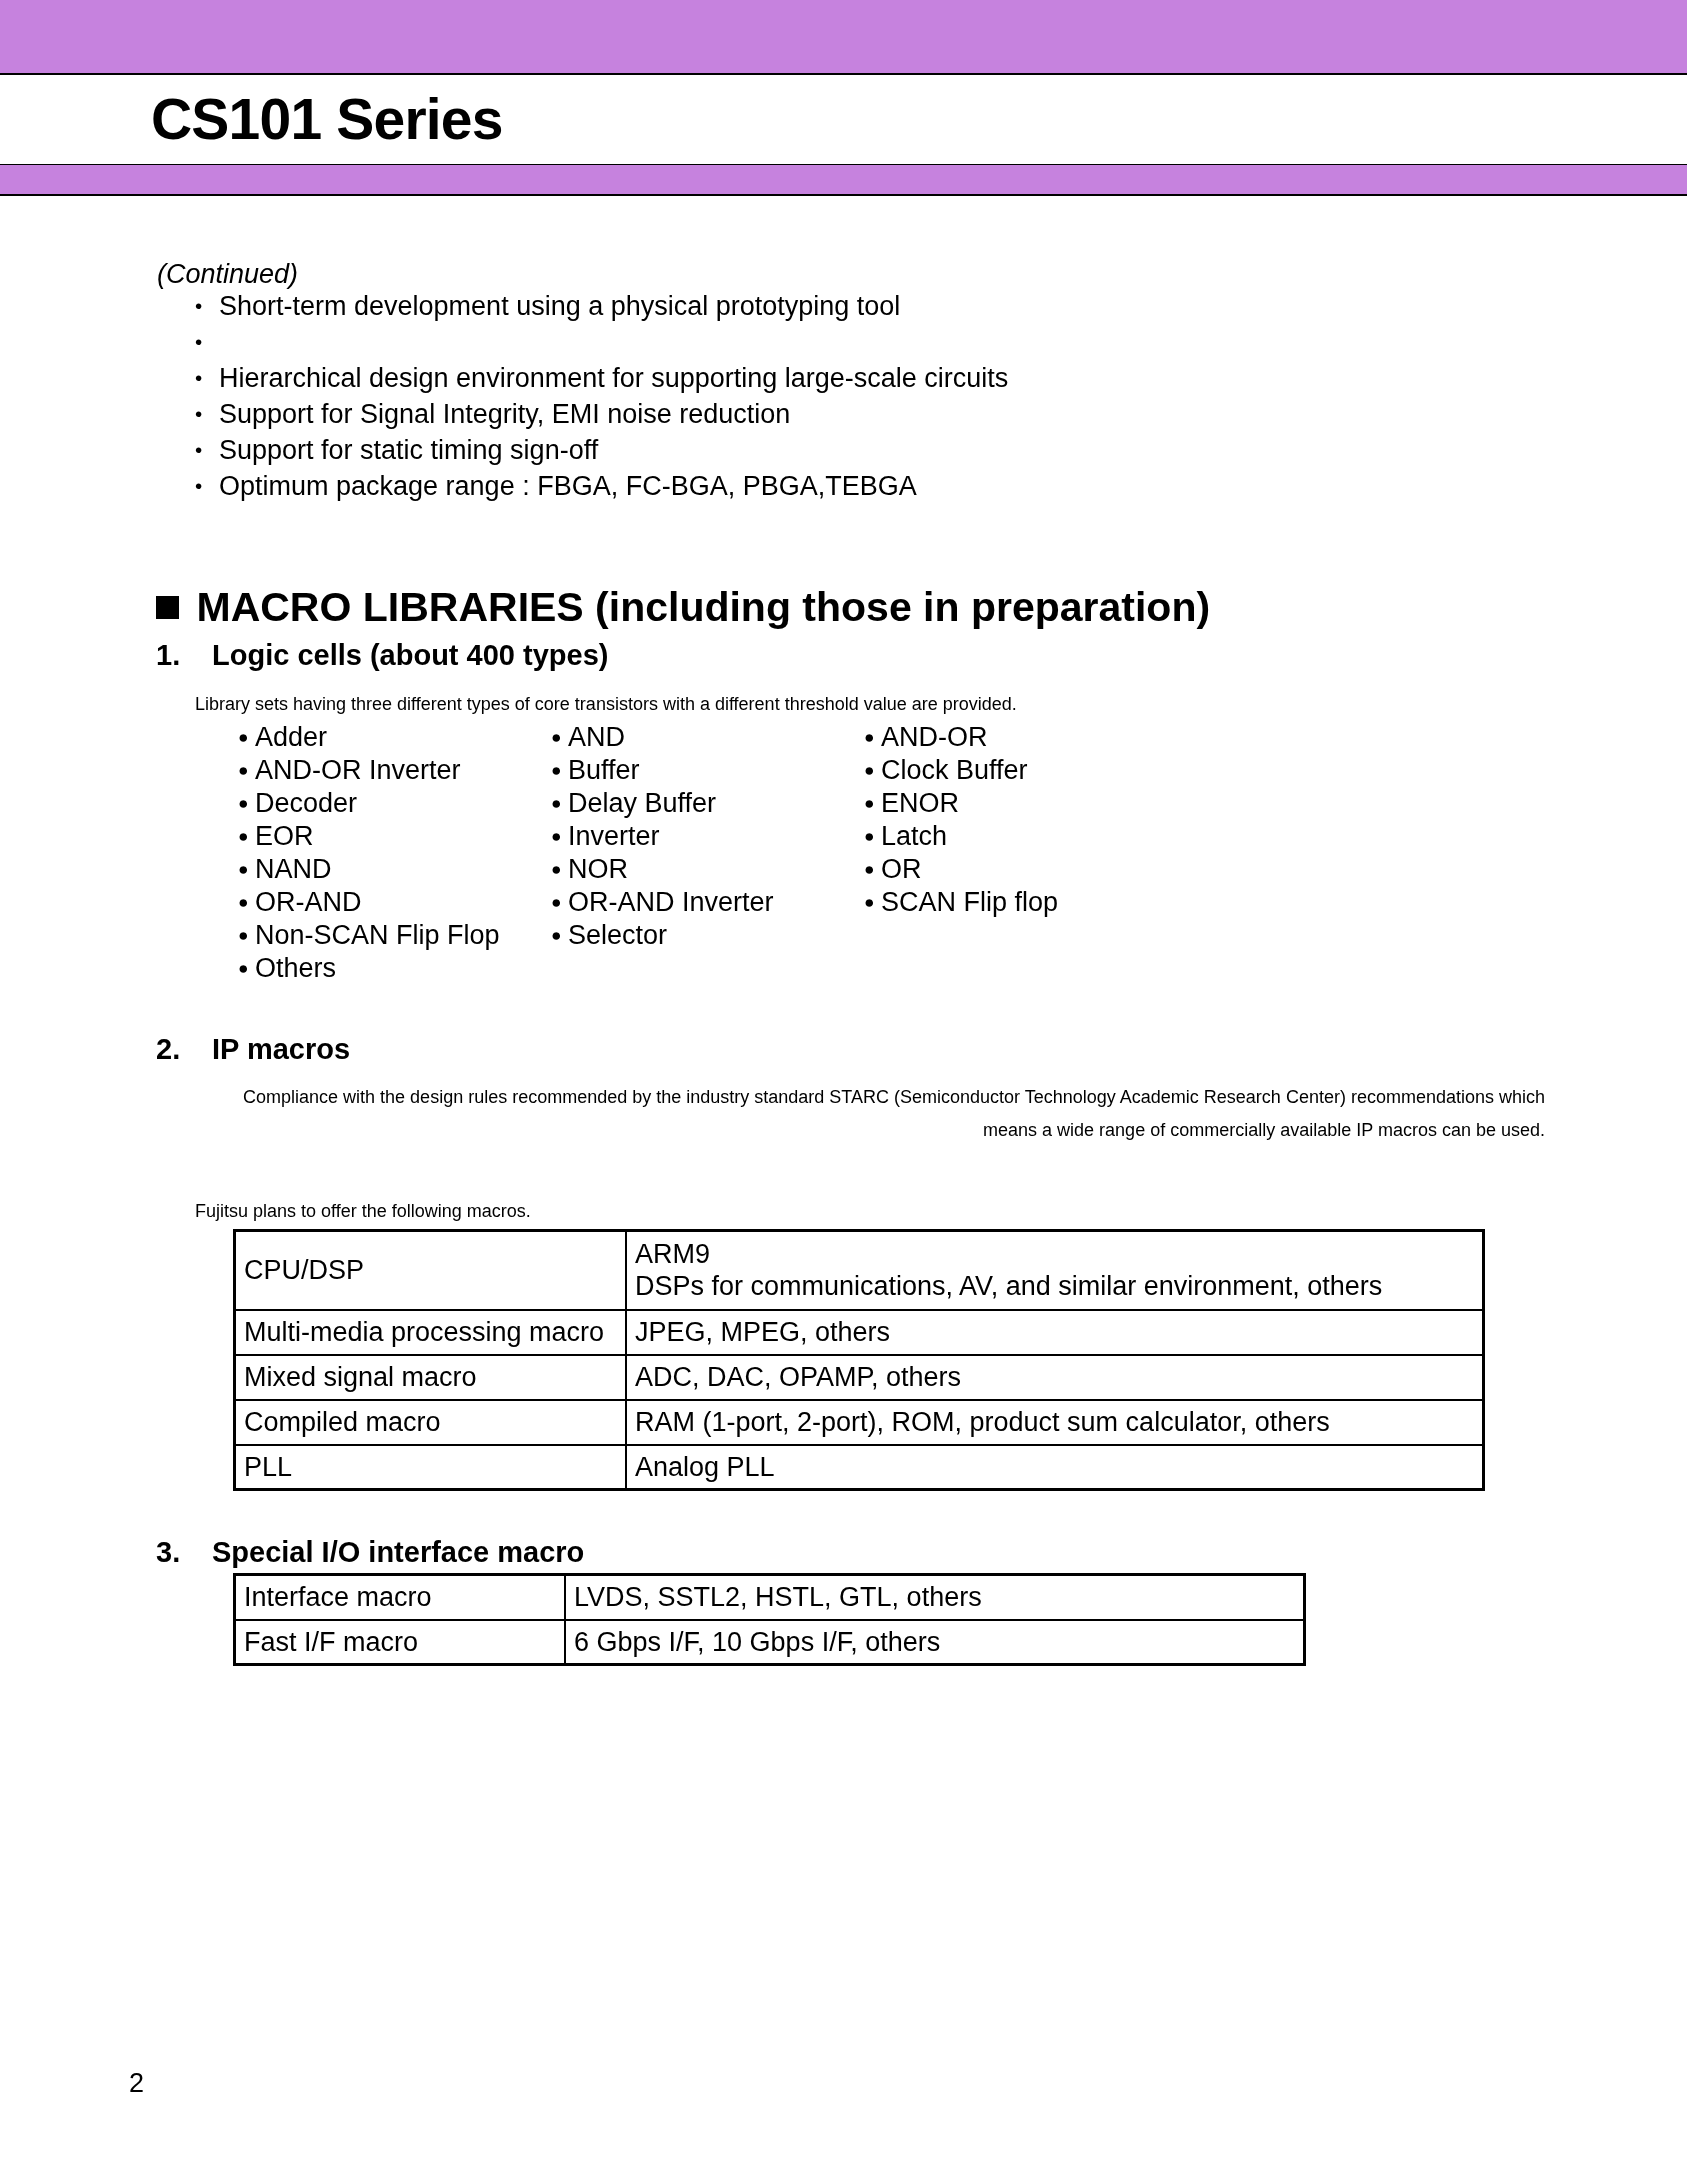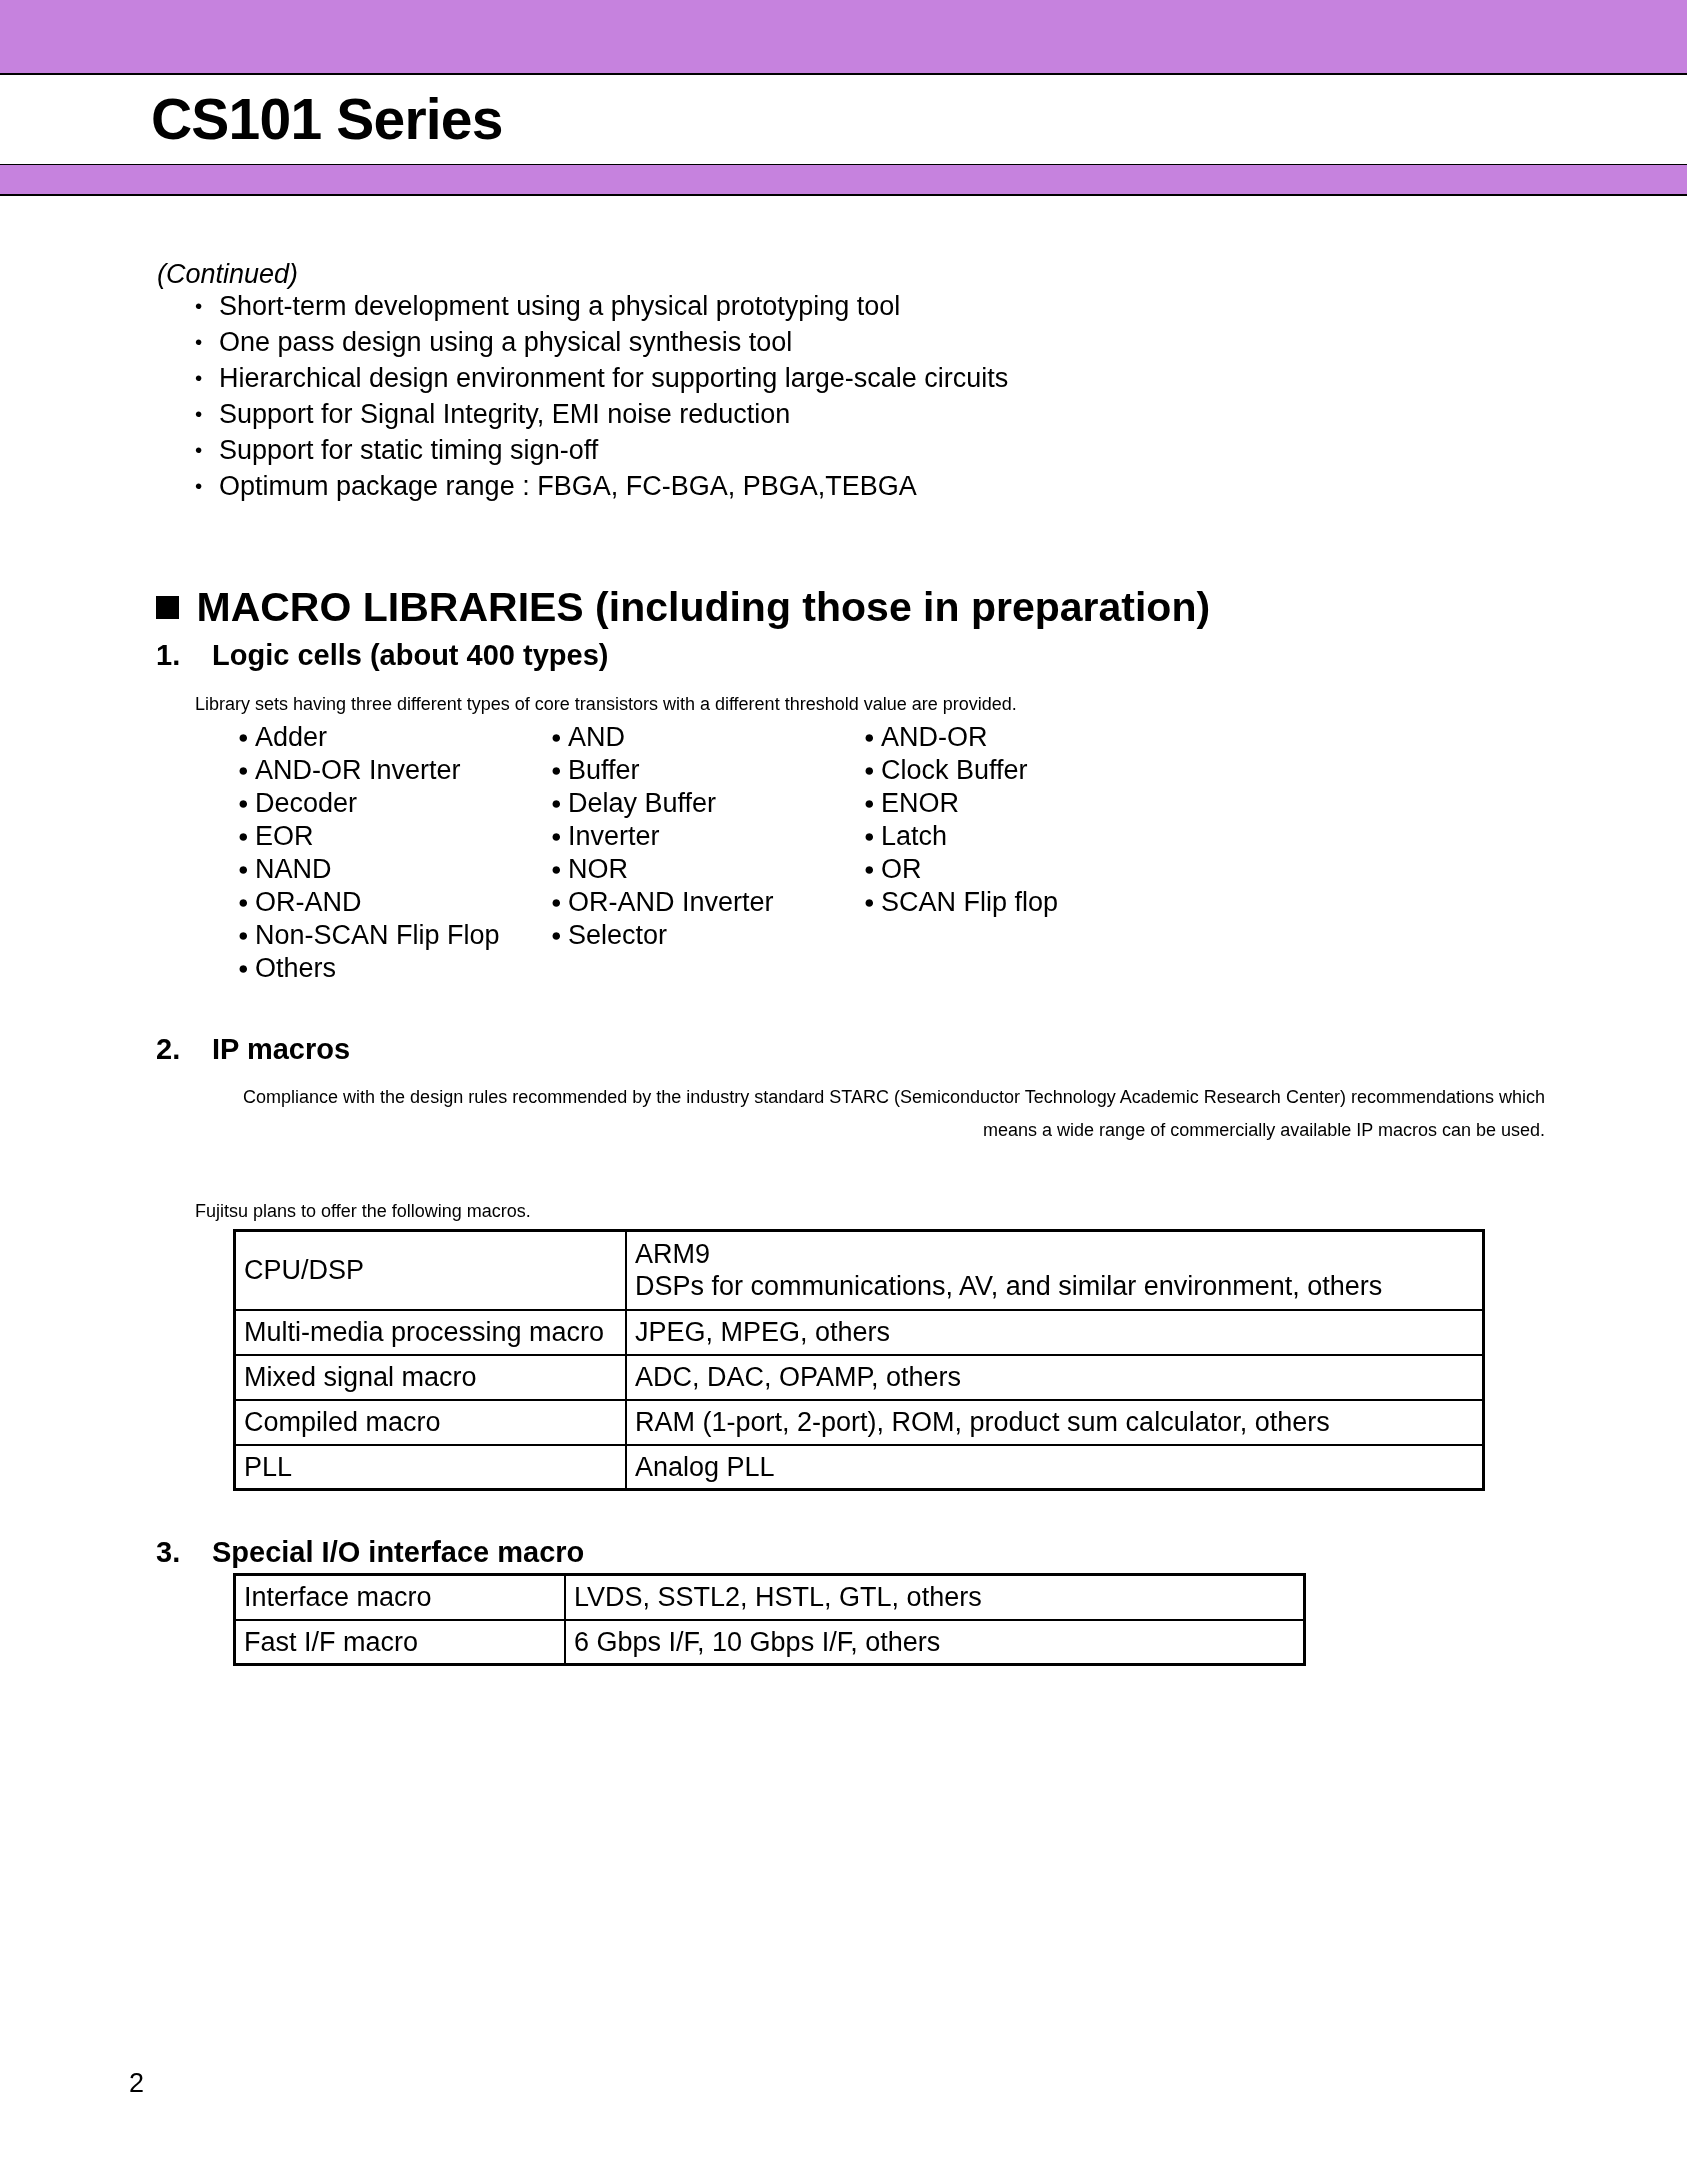--- a/index.html
+++ b/index.html
@@ -42,21 +42,20 @@
 
 <div class="abs txt cont">(Continued)</div>
 
 <div class="abs txt bul-list">
   <div class="row">
       <span class="dot">•</span>
       <span>Short-term development using a physical prototyping tool</span>
     </div>
   <div class="row">
       <span class="dot">•</span>
-      <span>One pass design using a physical synthesis tool</span>
     </div>
   <div class="row">
       <span class="dot">•</span>
       <span>Hierarchical design environment for supporting large-scale circuits</span>
     </div>
   <div class="row">
       <span class="dot">•</span>
       <span>Support for Signal Integrity, EMI noise reduction</span>
     </div>
   <div class="row">

